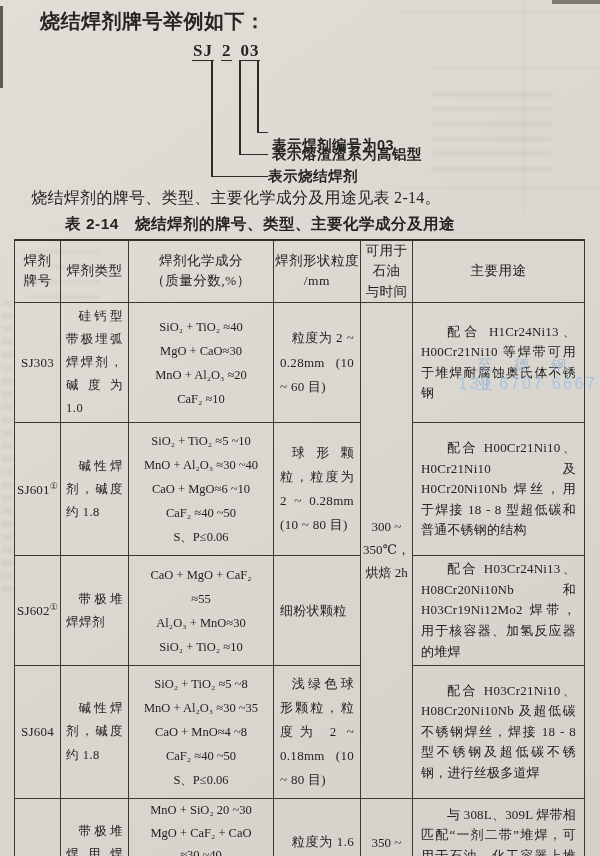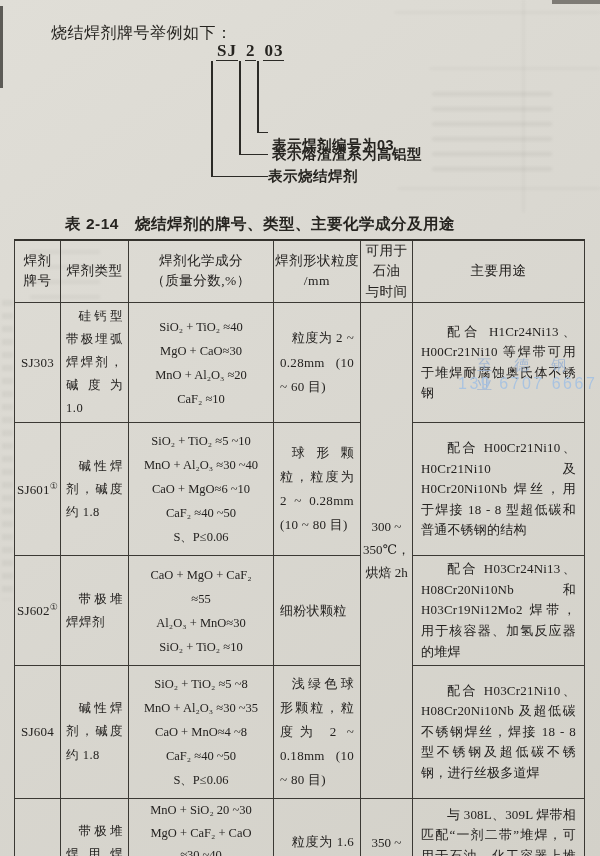--- a/index.html
+++ b/index.html
@@ -12,25 +12,25 @@
   
   .art{position:absolute;pointer-events:none;}
   .edge-left{left:0;top:6px;width:3px;height:82px;background:#45443f;opacity:.85;}
   .edge-top-right{right:0;top:0;width:48px;height:4px;background:#55534d;opacity:.7;}
   .ghost{filter:blur(1.6px);opacity:.14;}
   .ghost-v{width:1px;background:#6e6c64;}
   .ghost-h{height:1px;background:#6e6c64;}
   .ghost-txt{background:repeating-linear-gradient(to bottom,rgba(95,95,88,.55) 0 4px,rgba(0,0,0,0) 4px 15px);}
   .ghost-txt-v{background:repeating-linear-gradient(to bottom,rgba(95,95,88,.5) 0 6px,rgba(0,0,0,0) 6px 13px);}
 
-  .heading{position:absolute;top:8px;left:20px;margin:15px;font-size:16px;text-indent:1em;letter-spacing:.5px;}
+  .heading{position:absolute;top:8px;left:20px;margin:0;font-size:20px;text-indent:1em;letter-spacing:.5px;font-weight:bold;}
   .intro{position:absolute;top:188px;left:20px;margin:0;font-size:16px;text-indent:.7em;letter-spacing:.3px;}
 
   
-  .code{position:absolute;top:41px;left:216px;font-size:17px;font-weight:700;letter-spacing:1px;}
+  .code{position:absolute;top:41px;left:192px;font-size:17px;font-weight:700;letter-spacing:1px;}
   .code .part{display:inline-block;border-bottom:1.6px solid #2b2a26;padding:0 1px 0 1px;margin-right:7px;line-height:1.05;}
   .dline{position:absolute;background:#2b2a26;}
   .dlabel{position:absolute;font-family:"Liberation Sans","DejaVu Sans",sans-serif;font-weight:700;font-size:14.5px;letter-spacing:.5px;white-space:nowrap;}
 
   .caption{position:absolute;top:214px;left:0;width:520px;text-align:center;
     font-family:"Liberation Sans","DejaVu Sans",sans-serif;font-weight:700;font-size:15.5px;letter-spacing:.5px;}
 
   table.flux{
     position:absolute;top:239px;left:14px;width:570px;
     border-collapse:collapse;table-layout:fixed;
@@ -75,20 +75,21 @@
     <div class="dline" style="left:239px;top:61px;width:1.6px;height:94px;"></div>
     <div class="dline" style="left:257px;top:61px;width:1.6px;height:72px;"></div>
     <div class="dline" style="left:211px;top:175.5px;width:57px;height:1.6px;"></div>
     <div class="dline" style="left:239px;top:153.5px;width:29px;height:1.6px;"></div>
     <div class="dline" style="left:257px;top:131.5px;width:11px;height:1.6px;"></div>
     <div class="dlabel" style="left:272px;top:136px;">表示焊剂编号为03</div>
     <div class="dlabel" style="left:272px;top:145px;">表示熔渣渣系为高铝型</div>
     <div class="dlabel" style="left:268px;top:167px;">表示烧结焊剂</div>
   </div>
 
+  <p class="intro">烧结焊剂的牌号、类型、主要化学成分及用途见表 2-14。</p>
 
   <div class="caption">表 2-14　烧结焊剂的牌号、类型、主要化学成分及用途</div>
 
   <table class="flux">
     <colgroup>
       <col style="width:46px">
         <col style="width:68px">
         <col style="width:145px">
       <col style="width:87px">
         <col style="width:52px">

